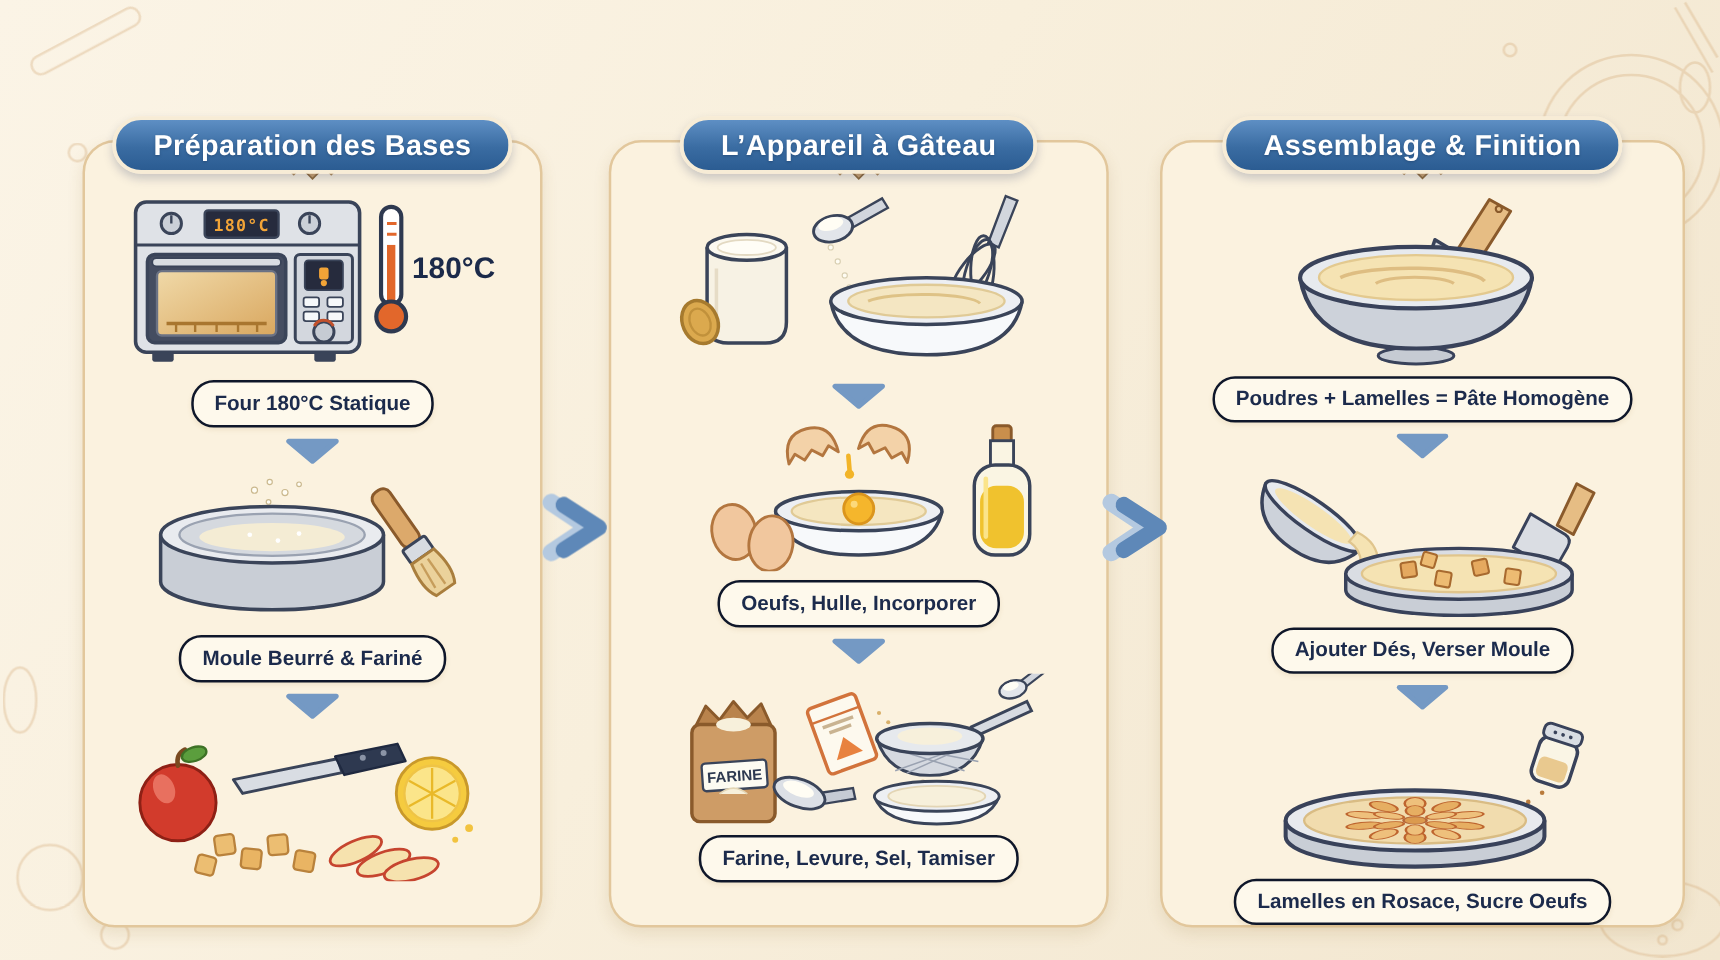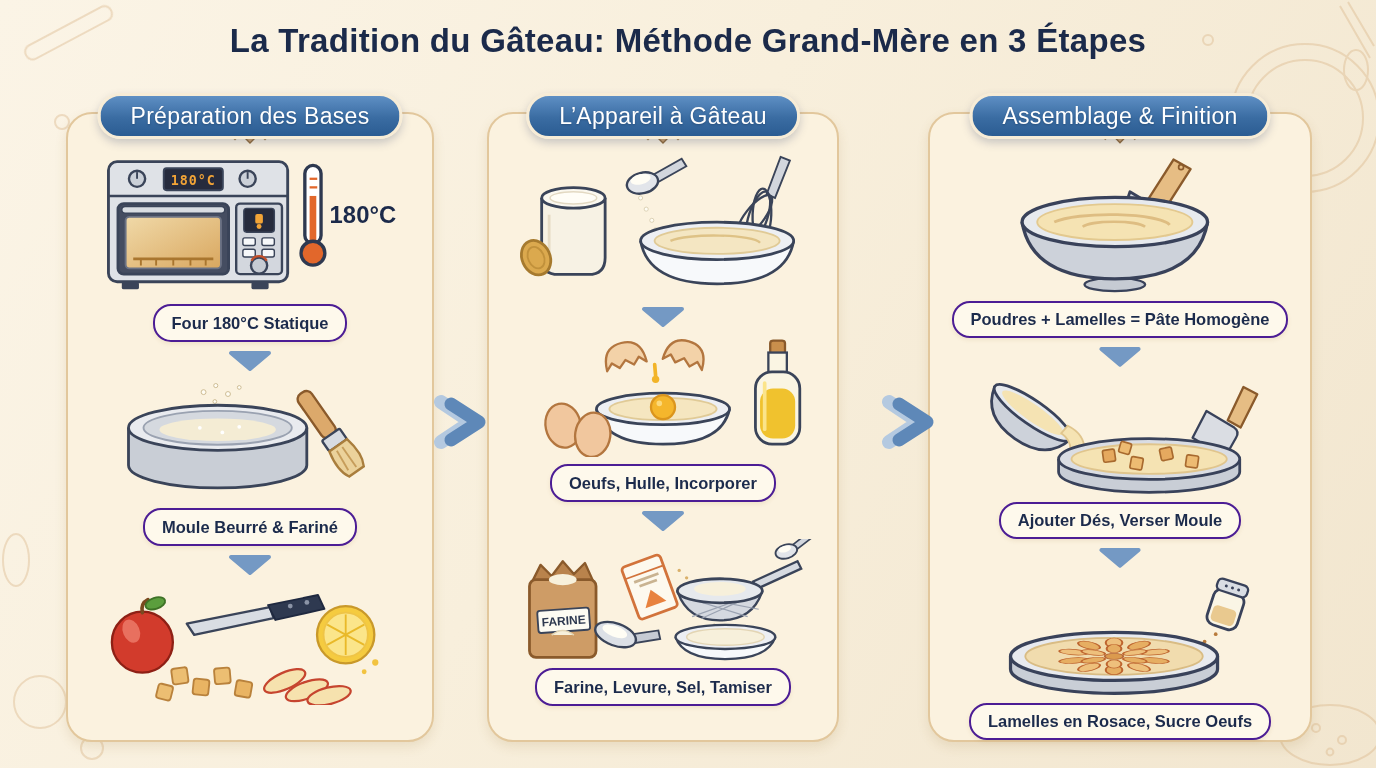--- a/index.html
+++ b/index.html
@@ -13,37 +13,37 @@
     position:absolute;top:22px;left:0;right:0;z-index:2;margin:0;
     text-align:center;font-size:33px;font-weight:800;color:#1B2A4A;letter-spacing:.3px;
   }
   .panel{
     position:absolute;top:112px;height:630px;z-index:1;
     background:#FBF2DF;border:2px solid #E2C79C;border-radius:26px;
     box-shadow:0 5px 12px rgba(150,110,50,.14);
     display:flex;flex-direction:column;align-items:center;padding-top:14px;box-sizing:border-box;
   }
   .panel-1{left:66px;width:368px;}
-  .panel-2{left:487px;width:352px;}
-  .panel-3{left:928px;width:384px;}
+  .panel-2{left:487px;width:400px;}
+  .panel-3{left:928px;width:420px;}
   .header-pill{
     position:absolute;top:-21px;left:50%;transform:translateX(-50%);
     background:linear-gradient(180deg,#5E8FC4 0%,#3A6CA2 55%,#2B5C92 100%);
     border:3px solid #F7ECD6;border-radius:24px;
     padding:0 30px;height:40px;display:flex;align-items:center;justify-content:center;
     box-shadow:0 4px 8px rgba(60,70,110,.25);white-space:nowrap;
   }
-  .header-pill span{color:#FFFFFF;font-size:23px;font-weight:400;letter-spacing:.3px;text-shadow:0 1px 2px rgba(20,40,70,.35);}
+  .header-pill span{color:#FFFFFF;font-size:23px;font-weight:700;letter-spacing:.3px;text-shadow:0 1px 2px rgba(20,40,70,.35);}
   .ornament{margin-top:0;}
   .ill{display:flex;align-items:center;justify-content:flex-end;}
   .ill-lg{height:146px;margin-top:8px;}
   .ill-sm{height:124px;margin-top:6px;}
   .step-label{
     margin-top:6px;height:34px;display:flex;align-items:center;
-    background:#FEF9EC;border:2px solid #4c1d95;border-radius:18px;
+    background:#FEF9EC;border:2px solid #0f172a;border-radius:18px;
     padding:0 17px;white-space:nowrap;box-shadow:0 2px 4px rgba(160,120,60,.12);
   }
   .step-label span{color:#1C2B4C;font-size:16.5px;font-weight:700;}
   .tri{margin-top:8px;}
   .chev{position:absolute;top:394px;z-index:2;}
   .chev-1{left:431px;}
   .chev-2{left:879px;}
 </style>
 </head>
 <body>
@@ -68,21 +68,20 @@
       <circle cx="1316" cy="728" r="4"></circle>
         <circle cx="1342" cy="740" r="4"></circle>
         <circle cx="1330" cy="752" r="3.4"></circle>
       <circle cx="40" cy="702" r="26"></circle>
       <circle cx="92" cy="748" r="11"></circle>
       <ellipse cx="16" cy="560" rx="13" ry="26"></ellipse>
       <circle cx="62" cy="122" r="7"></circle>
     </g>
   </svg>
 
-  <h1 class="title">La Tradition du Gâteau: Méthode Grand-Mère en 3 Étapes</h1>
 
   <section class="panel panel-1">
     <div class="header-pill">
       <span>Préparation des Bases</span>
     </div>
 
     <svg class="ornament" width="170" height="16" viewBox="0 0 170 16">
       <line x1="2" y1="8" x2="60" y2="8" stroke="#B08A55" stroke-width="1.6"></line>
       <path d="M70 3.5 l4.5 4.5 -4.5 4.5 -4.5 -4.5 z" fill="#B08A55"></path>
       <path d="M85 1 l7 7 -7 7 -7 -7 z" fill="#CDA26B" stroke="#8F6A38" stroke-width="1.4"></path>

